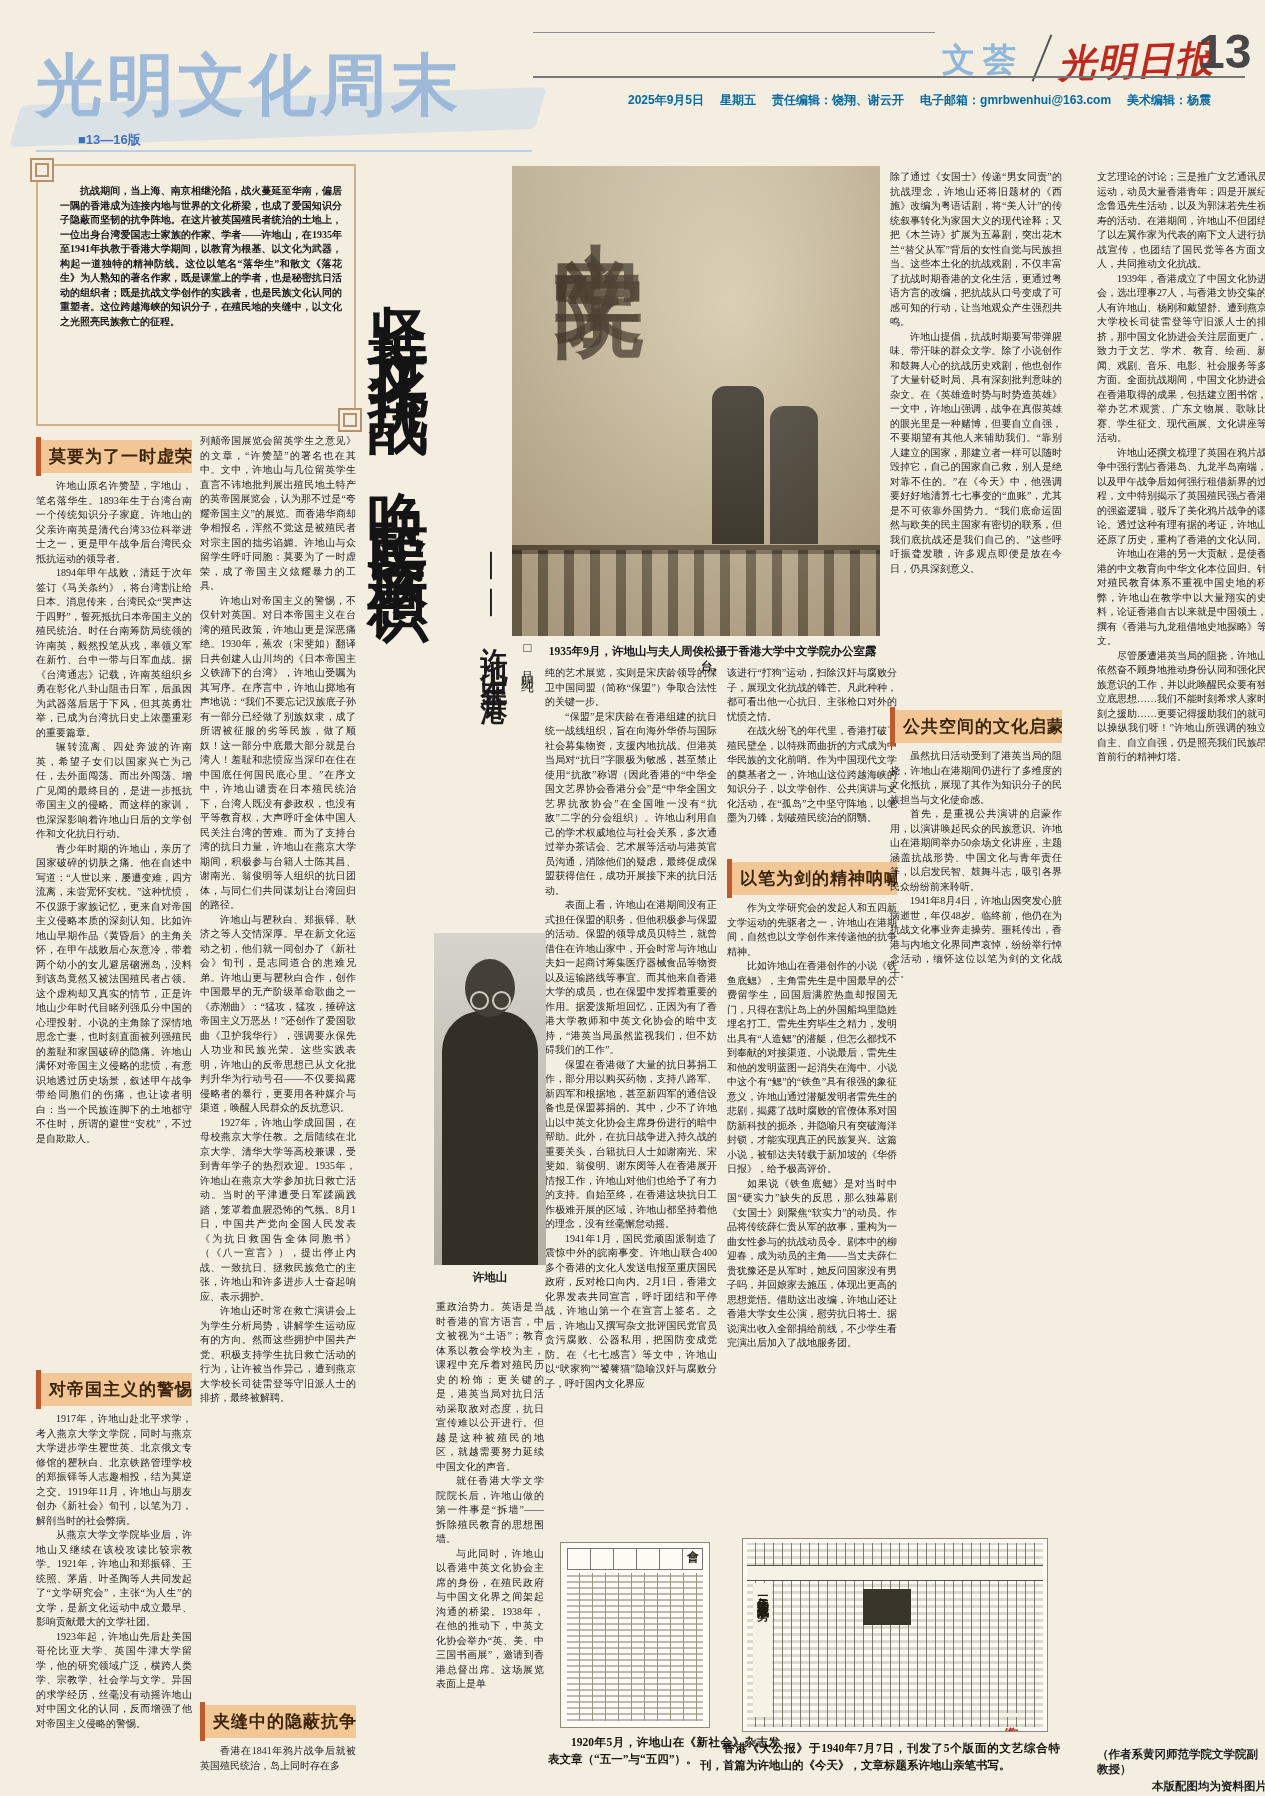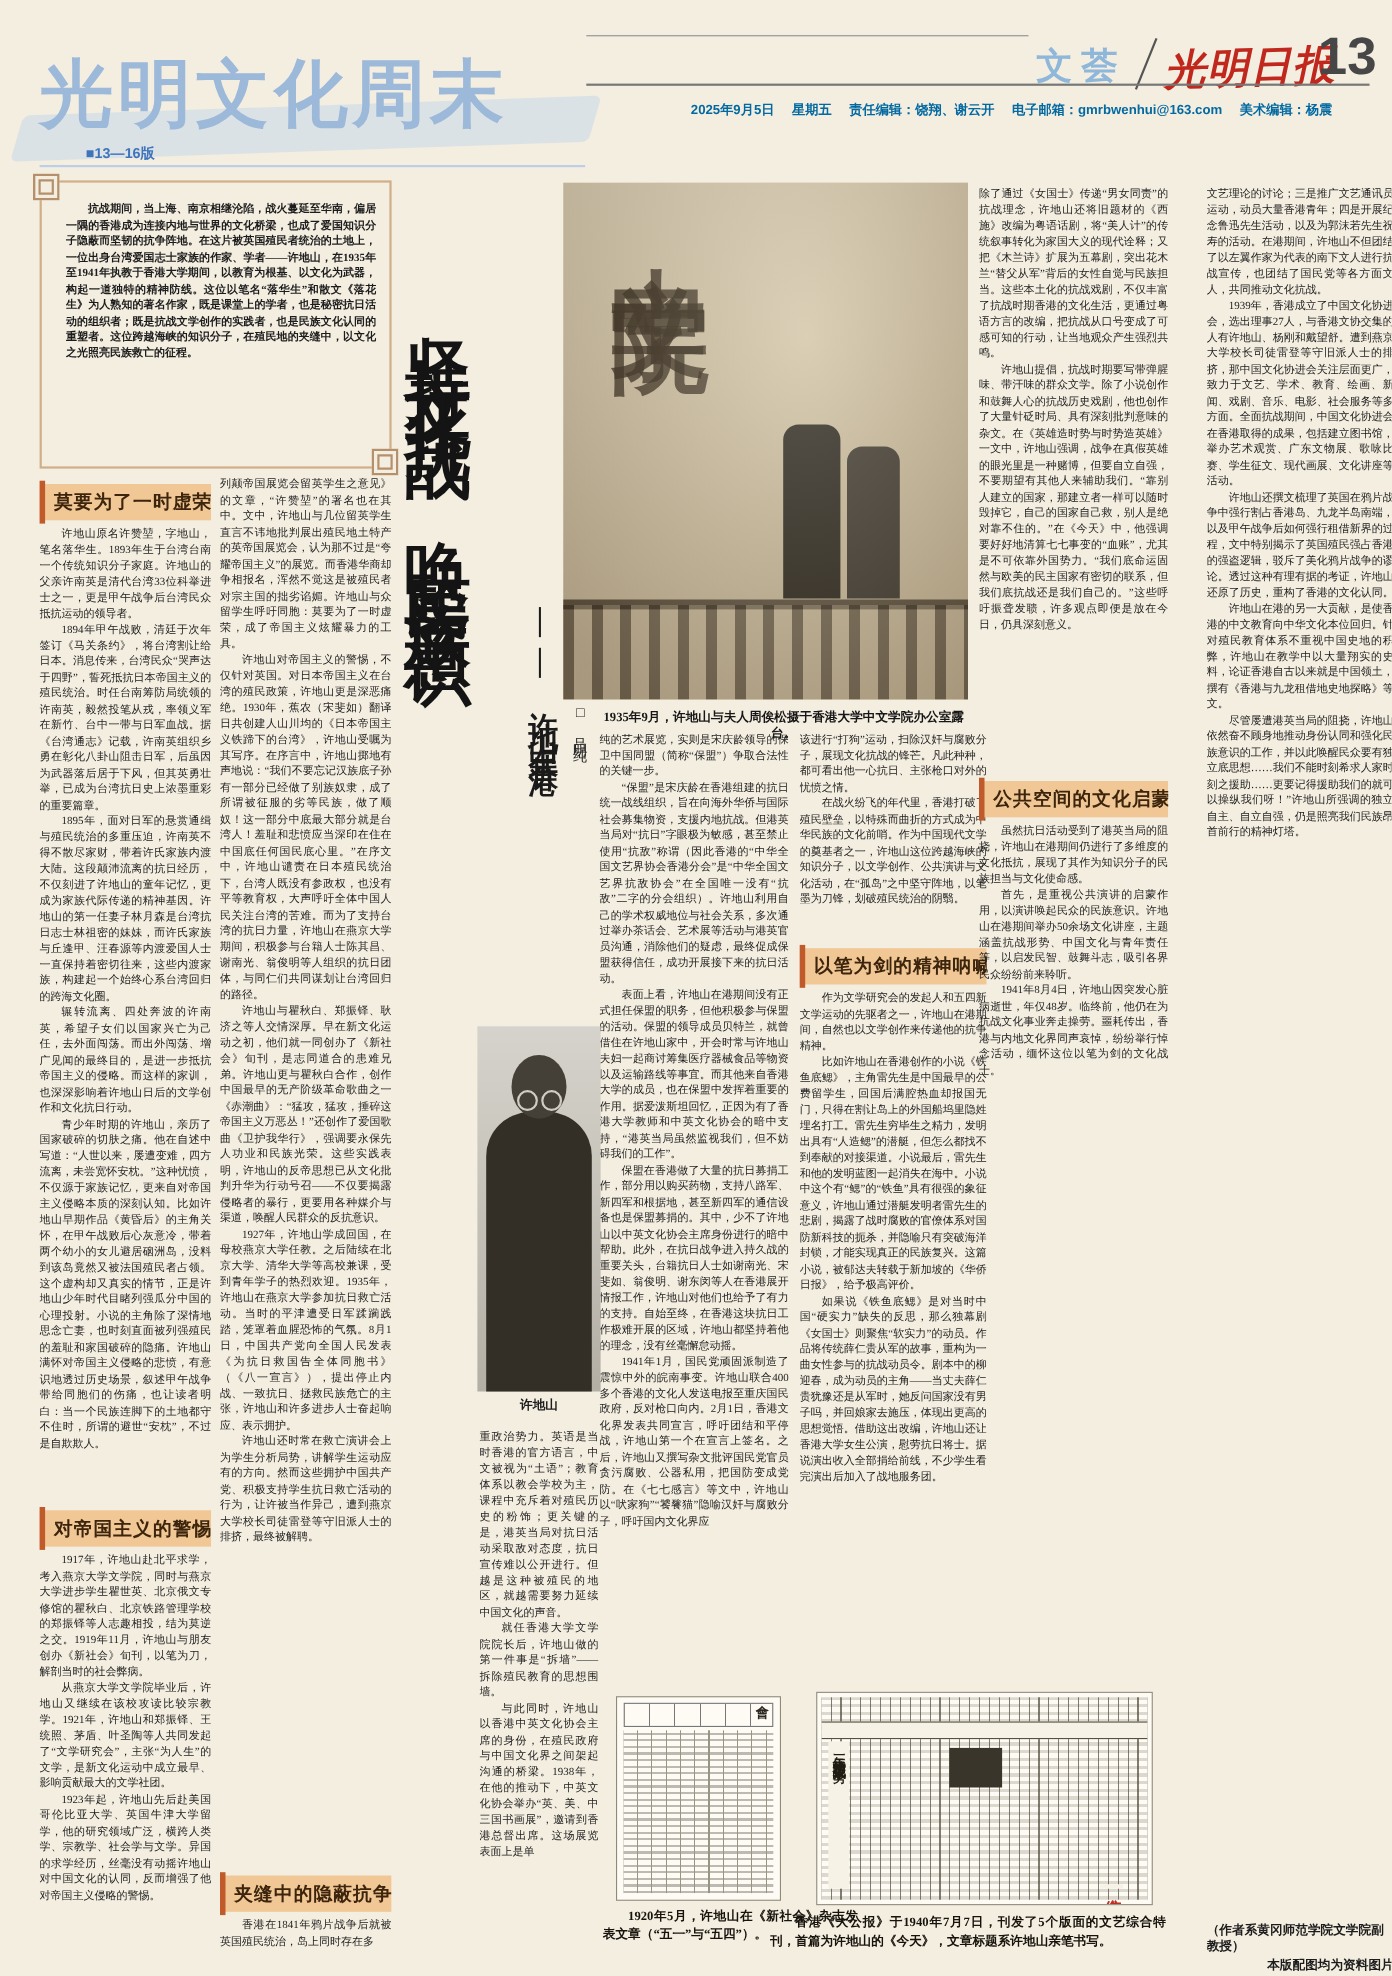--- a/index.html
+++ b/index.html
@@ -144,21 +144,20 @@
   <div class="lead-text paras">
     <p>抗战期间，当上海、南京相继沦陷，战火蔓延至华南，偏居一隅的香港成为连接内地与世界的文化桥梁，也成了爱国知识分子隐蔽而坚韧的抗争阵地。在这片被英国殖民者统治的土地上，一位出身台湾爱国志士家族的作家、学者——许地山，在1935年至1941年执教于香港大学期间，以教育为根基、以文化为武器，构起一道独特的精神防线。这位以笔名“落华生”和散文《落花生》为人熟知的著名作家，既是课堂上的学者，也是秘密抗日活动的组织者；既是抗战文学创作的实践者，也是民族文化认同的重塑者。这位跨越海峡的知识分子，在殖民地的夹缝中，以文化之光照亮民族救亡的征程。</p>
   </div>
 </div>
 
 <div class="abs col c1">
   <div class="sec-head">莫要为了一时虚荣</div>
   <div class="paras" style="height:888px;">
       <p>许地山原名许赞堃，字地山，笔名落华生。1893年生于台湾台南一个传统知识分子家庭。许地山的父亲许南英是清代台湾33位科举进士之一，更是甲午战争后台湾民众抵抗运动的领导者。</p>
       <p>1894年甲午战败，清廷于次年签订《马关条约》，将台湾割让给日本。消息传来，台湾民众“哭声达于四野”，誓死抵抗日本帝国主义的殖民统治。时任台南筹防局统领的许南英，毅然投笔从戎，率领义军在新竹、台中一带与日军血战。据《台湾通志》记载，许南英组织乡勇在彰化八卦山阻击日军，后虽因为武器落后居于下风，但其英勇壮举，已成为台湾抗日史上浓墨重彩的重要篇章。</p>
-      <p>1895年，面对日军的悬赏通缉与殖民统治的多重压迫，许南英不得不散尽家财，带着许氏家族内渡大陆。这段颠沛流离的抗日经历，不仅刻进了许地山的童年记忆，更成为家族代际传递的精神基因。许地山的第一任妻子林月森是台湾抗日志士林祖密的妹妹，而许氏家族与丘逢甲、汪春源等内渡爱国人士一直保持着密切往来，这些内渡家族，构建起一个始终心系台湾回归的跨海文化圈。</p>
       <p>辗转流离、四处奔波的许南英，希望子女们以国家兴亡为己任，去外面闯荡。而出外闯荡、增广见闻的最终目的，是进一步抵抗帝国主义的侵略。而这样的家训，也深深影响着许地山日后的文学创作和文化抗日行动。</p>
       <p>青少年时期的许地山，亲历了国家破碎的切肤之痛。他在自述中写道：“人世以来，屡遭变难，四方流离，未尝宽怀安枕。”这种忧愤，不仅源于家族记忆，更来自对帝国主义侵略本质的深刻认知。比如许地山早期作品《黄昏后》的主角关怀，在甲午战败后心灰意冷，带着两个幼小的女儿避居硇洲岛，没料到该岛竟然又被法国殖民者占领。这个虚构却又真实的情节，正是许地山少年时代目睹列强瓜分中国的心理投射。小说的主角除了深情地思念亡妻，也时刻直面被列强殖民的羞耻和家国破碎的隐痛。许地山满怀对帝国主义侵略的悲愤，有意识地透过历史场景，叙述甲午战争带给同胞们的伤痛，也让读者明白：当一个民族连脚下的土地都守不住时，所谓的避世“安枕”，不过是自欺欺人。</p>
     </div>
   <div class="sec-head">对帝国主义的警惕</div>
   <div class="paras" style="flex:1;">
       <p>1917年，许地山赴北平求学，考入燕京大学文学院，同时与燕京大学进步学生瞿世英、北京俄文专修馆的瞿秋白、北京铁路管理学校的郑振铎等人志趣相投，结为莫逆之交。1919年11月，许地山与朋友创办《新社会》旬刊，以笔为刀，解剖当时的社会弊病。</p>
       <p>从燕京大学文学院毕业后，许地山又继续在该校攻读比较宗教学。1921年，许地山和郑振铎、王统照、茅盾、叶圣陶等人共同发起了“文学研究会”，主张“为人生”的文学，是新文化运动中成立最早、影响贡献最大的文学社团。</p>
       <p>1923年起，许地山先后赴美国哥伦比亚大学、英国牛津大学留学，他的研究领域广泛，横跨人类学、宗教学、社会学与文学。异国的求学经历，丝毫没有动摇许地山对中国文化的认同，反而增强了他对帝国主义侵略的警惕。</p>
     </div>
 </div>

